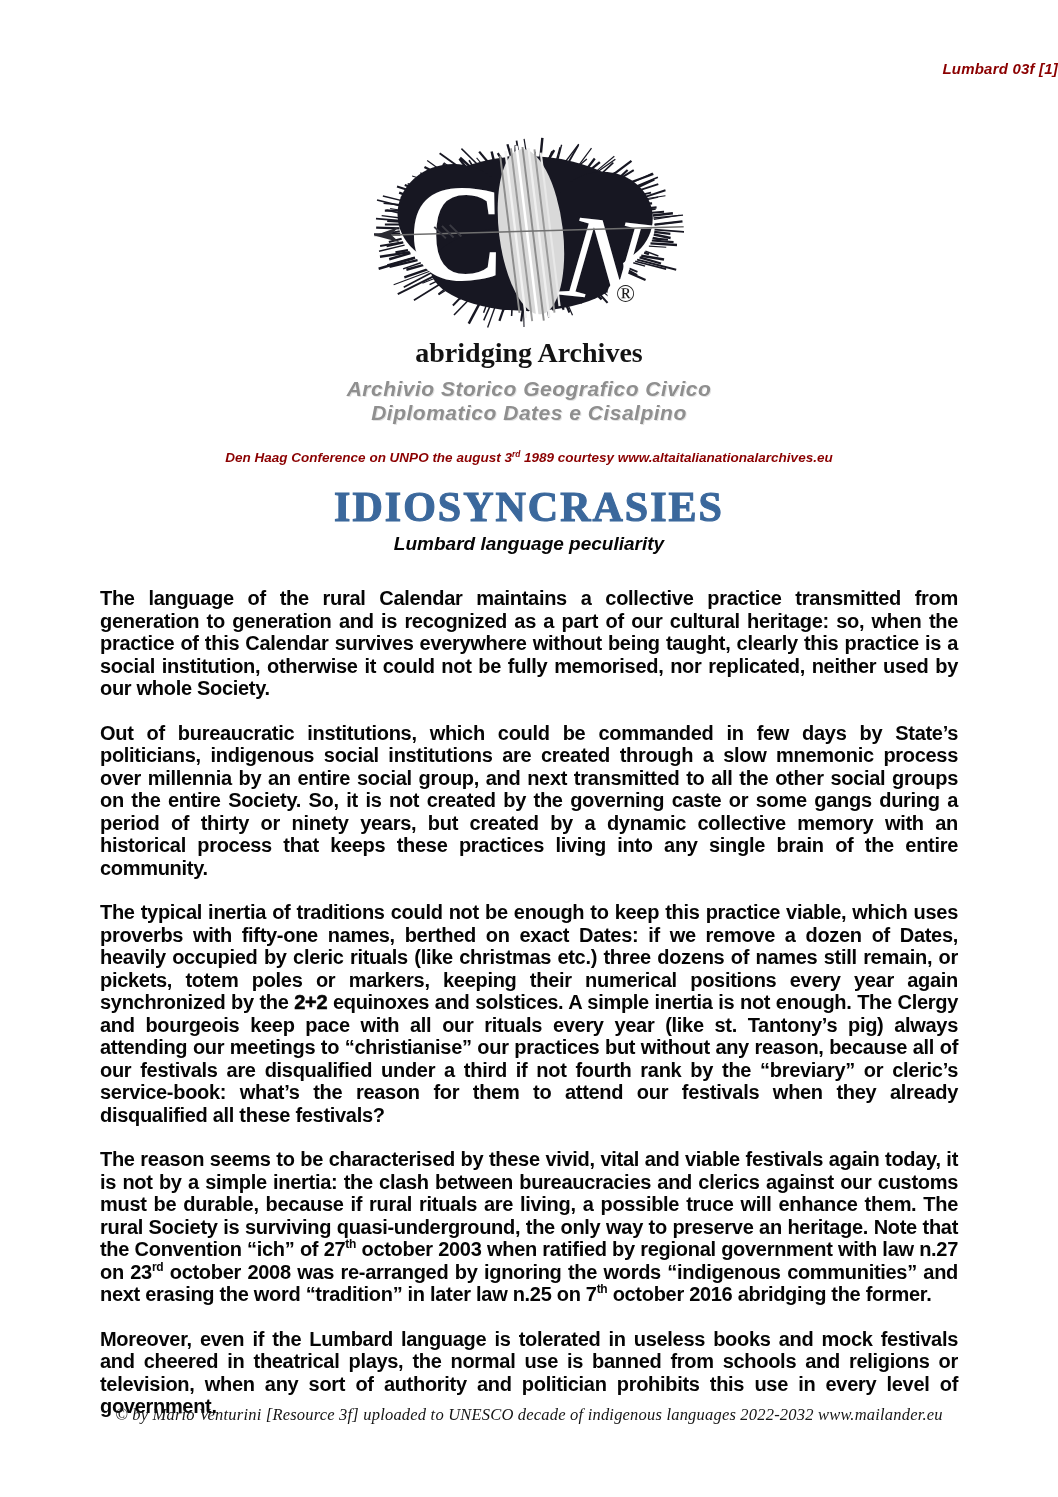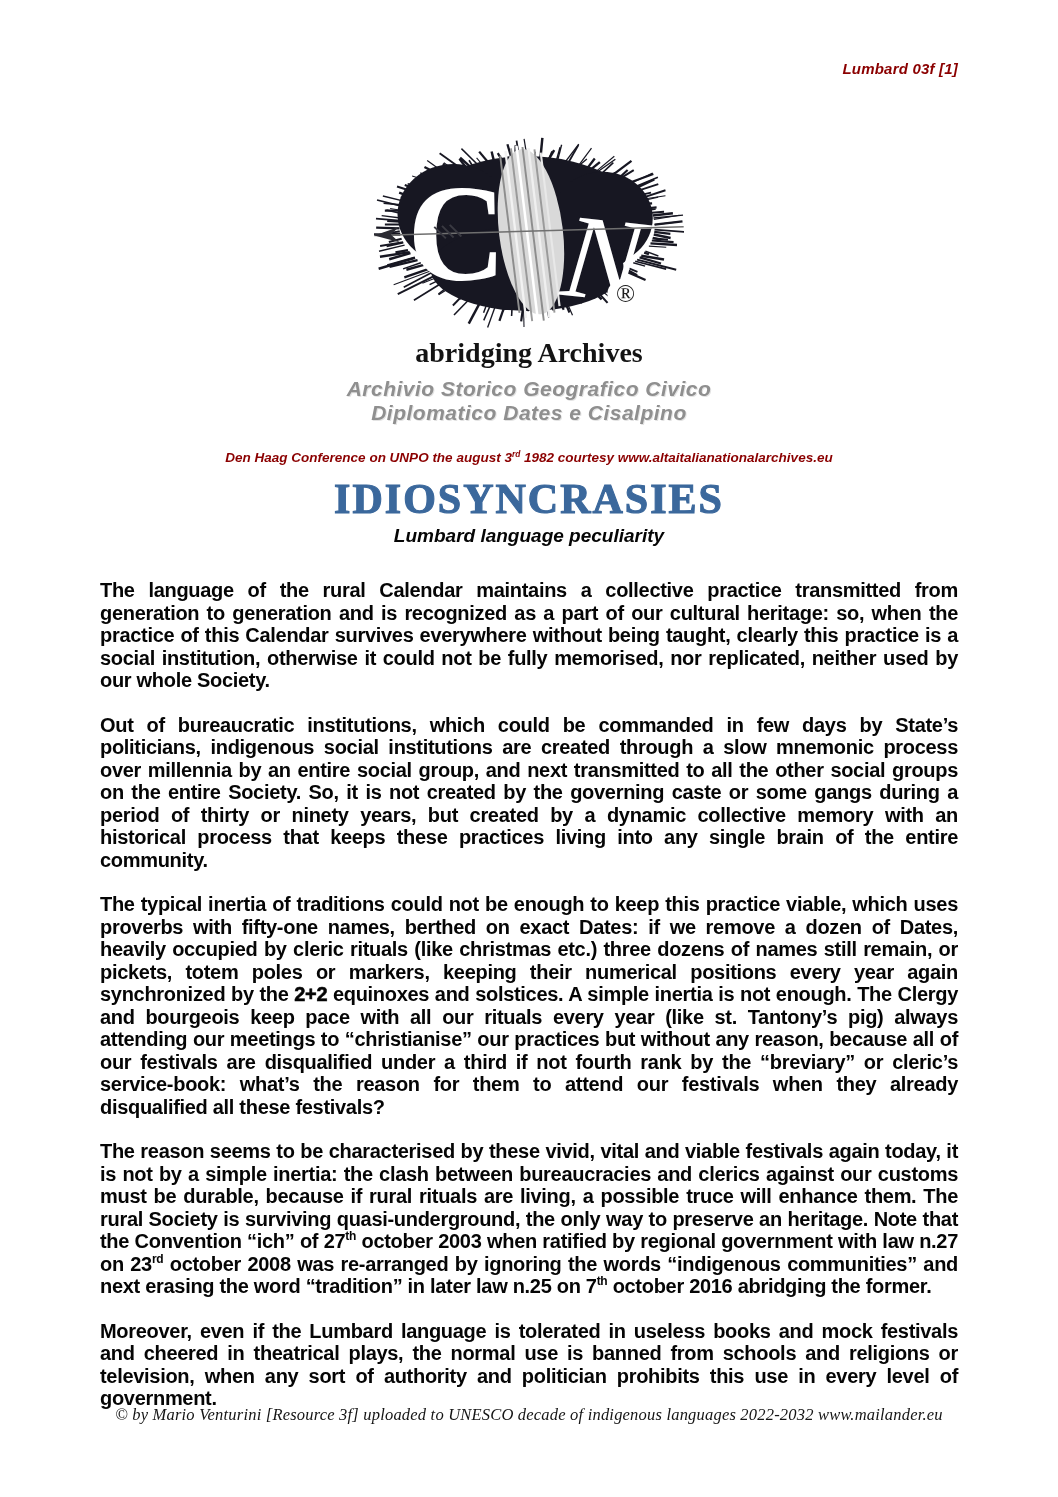--- a/index.html
+++ b/index.html
@@ -12,21 +12,21 @@
   html,body{background:#ffffff;}
   .page{
     width:1058px;height:1497px;
     margin:0 auto;background:#ffffff;
     font-family:"Liberation Sans",sans-serif;
     color:var(--ink);
     position:relative;overflow:hidden;
   }
   
   .doc-ref{
-    padding-top:60px;padding-right:100px;
+    padding-top:60px;
     text-align:right;
     font-size:15px;font-weight:bold;font-style:italic;
     color:var(--accent-red);
     letter-spacing:0.2px;
   }
   
   .logo-block{margin-top:58px;text-align:center;}
   .logo-art{display:block;margin:0 auto;}
   .brand-line1{
     font-family:"Liberation Serif",serif;
@@ -51,21 +51,21 @@
   .source-note{
     margin-top:26px;
     text-align:center;
     font-size:13.5px;font-weight:bold;font-style:italic;
     line-height:16px;
     color:var(--accent-red);
   }
   .source-note sup{font-size:0.62em;line-height:0;}
   
   .main-title{
-    margin-top:10px;text-align:center;
+    margin-top:18px;text-align:center;
     font-family:"Liberation Serif",serif;
     font-size:42px;font-weight:bold;
     letter-spacing:2px;
     color:var(--title-blue);
     -webkit-text-stroke:1.1px var(--title-blue);
     line-height:1.12;
   }
   .subtitle{
     text-align:center;
     font-size:19px;font-weight:bold;font-style:italic;
@@ -284,21 +284,21 @@
 
     <div class="brand-line2">abridging Archives</div>
 
     <div class="archive-sub">
       <div>Archivio Storico  Geografico  Civico</div>
       <div>Diplomatico  Dates e Cisalpino</div>
     </div>
   </div>
 
   <div class="source-note">
-    <div><span>Den Haag Conference on UNPO the august 3</span><sup>rd</sup><span> 1982 courtesy www.altaitalianationalarchives.eu</span></div>
+    <div><span>Den Haag Conference on UNPO the august 3</span><sup>rd</sup><span> 1989 courtesy www.altaitalianationalarchives.eu</span></div>
   </div>
 
   <div class="main-title">IDIOSYNCRASIES</div>
   <div class="subtitle">Lumbard language peculiarity</div>
 
   <div class="body-copy">
     <p><span>The language of the rural Calendar maintains a collective practice transmitted from generation to generation and is recognized as a part of our cultural heritage: so, when the practice of this Calendar survives everywhere without being taught, clearly this practice is a social institution, otherwise it could not be fully memorised, nor replicated, neither used by our whole Society.</span></p>
     <p><span>Out of bureaucratic institutions, which could be commanded in few days by State’s politicians, indigenous social institutions are created through a slow mnemonic process over millennia by an entire social group, and next transmitted to all the other social groups on the entire Society. So, it is not created by the governing caste or some gangs during a period of thirty or ninety years, but created by a dynamic collective memory with an historical process that keeps these practices living into any single brain of the entire community.</span></p>
     <p><span>The typical inertia of traditions could not be enough to keep this practice viable, which uses proverbs with fifty-one names, berthed on exact Dates: if we remove a dozen of Dates, heavily occupied by cleric rituals (like christmas etc.) three dozens of names still remain, or pickets, totem poles or markers, keeping their numerical positions every year again synchronized by the </span><span class="seg-b">2+2</span><span> equinoxes and solstices. A simple inertia is not enough. The Clergy and bourgeois keep pace with all our rituals every year (like st. Tantony’s pig) always attending our meetings to “christianise” our practices but without any reason, because all of our festivals are disqualified under a third if not fourth rank by the “breviary” or cleric’s service-book: what’s the reason for them to attend our festivals when they already disqualified all these festivals?</span></p>
     <p><span>The reason seems to be characterised by these vivid, vital and viable festivals again today, it is not by a simple inertia: the clash between bureaucracies and clerics against our customs must be durable, because if rural rituals are living, a possible truce will enhance them. The rural Society is surviving quasi-underground, the only way to preserve an heritage. Note that the Convention “ich” of 27</span><sup>th</sup><span> october 2003 when ratified by regional government with law n.27 on 23</span><sup>rd</sup><span> october 2008 was re-arranged by ignoring the words “indigenous communities” and next erasing the word “tradition” in later law n.25 on 7</span><sup>th</sup><span> october 2016 abridging the former.</span></p>

